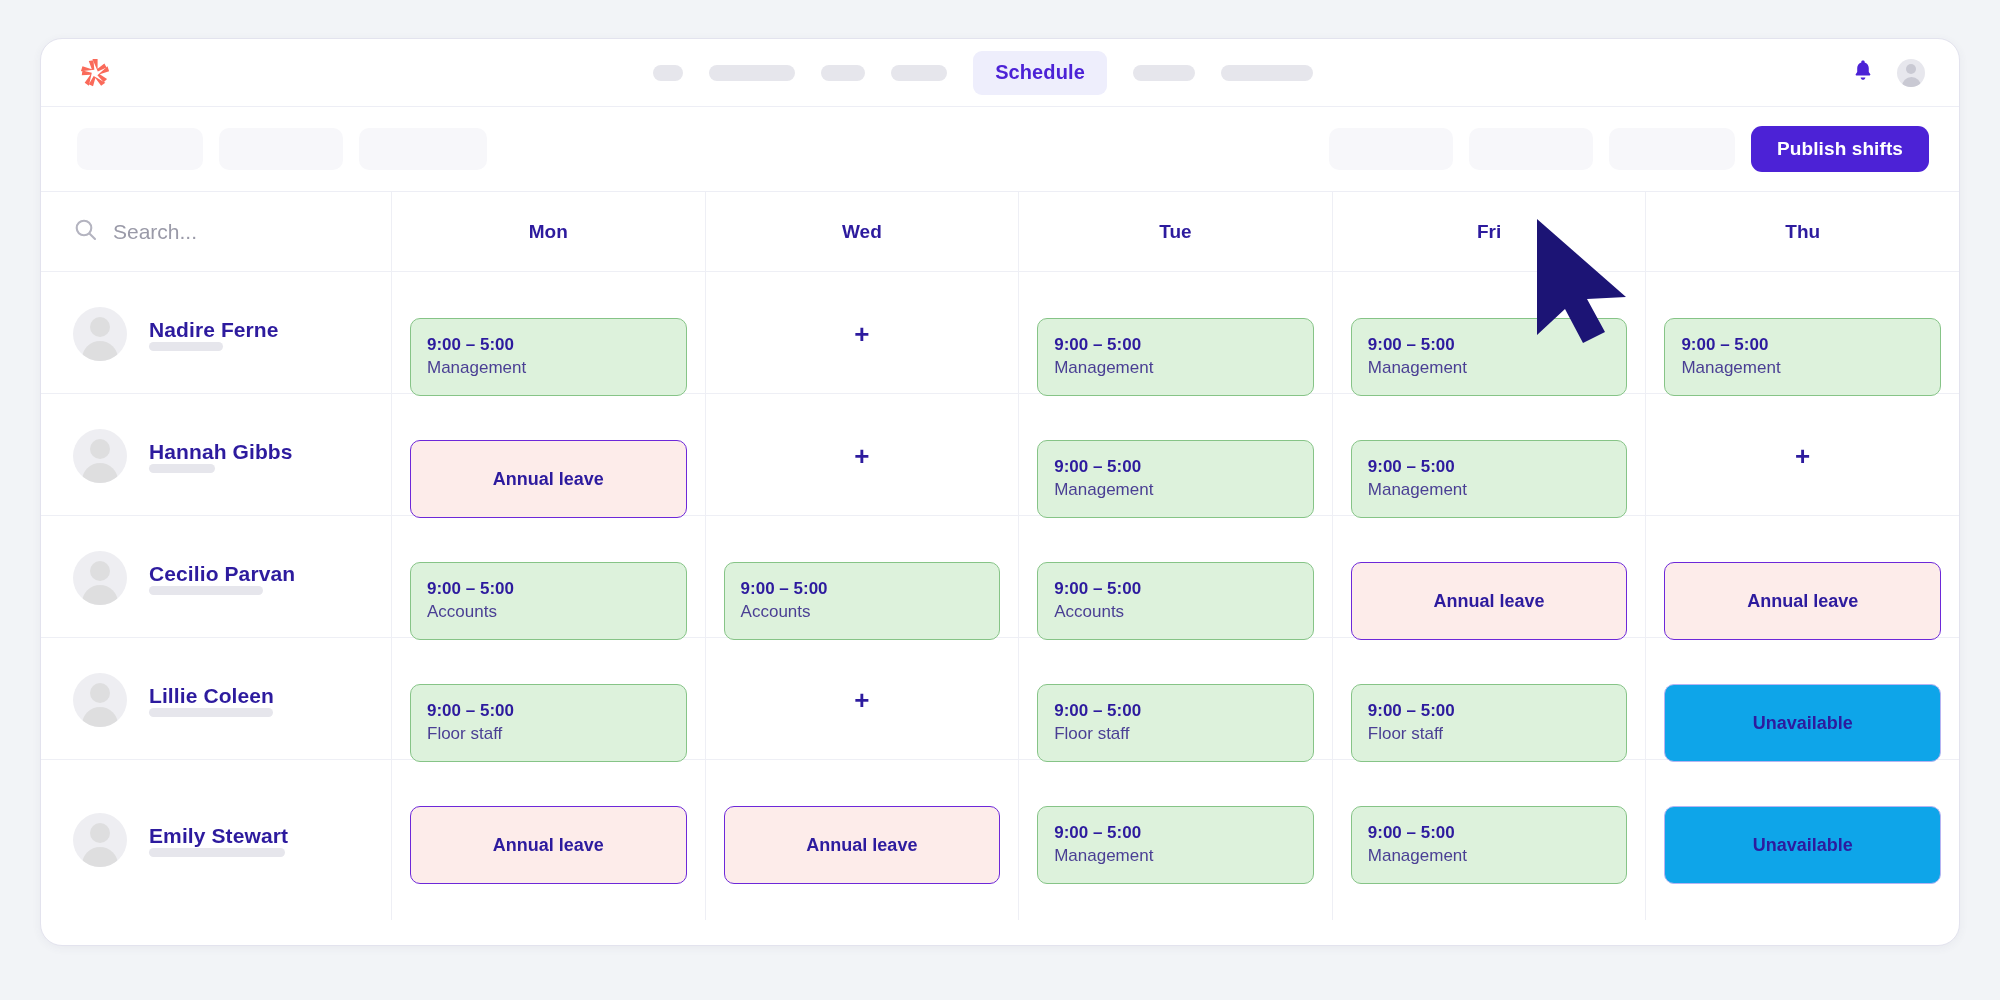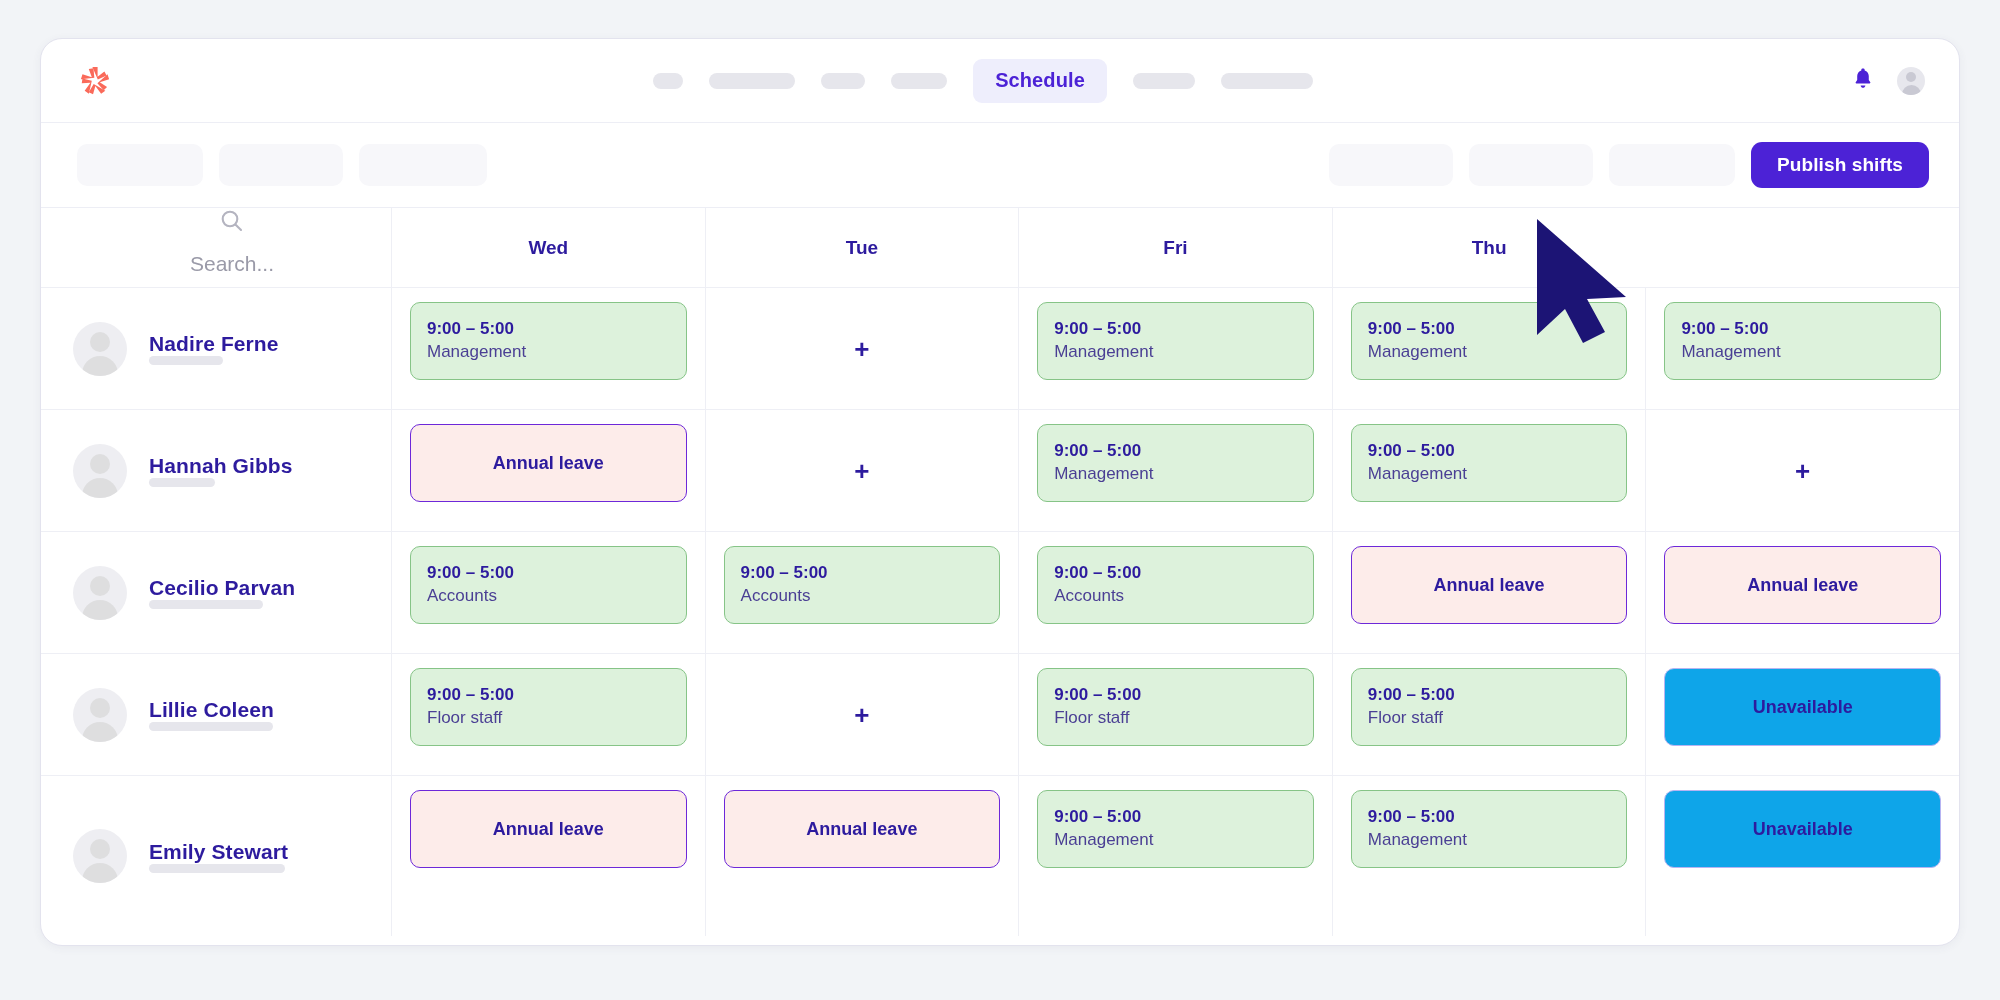--- a/index.html
+++ b/index.html
@@ -21,21 +21,21 @@
     background: #ffffff;
     border-radius: 22px;
     border: 1px solid #e3e3ee;
     box-shadow: 0 2px 10px rgba(60,60,110,0.06);
     overflow: hidden;
   }
 
   
   .topbar {
     position: relative;
-    height: 84px;
+    height: 68px;
     border-bottom: 1px solid #edeef5;
     display: flex;
     align-items: center;
     padding: 0 28px 0 26px;
   }
   .logo {
     width: 40px; height: 40px;
     display: flex; align-items: center; justify-content: center;
     margin-left: 8px;
   }
@@ -152,21 +152,20 @@
     border-left: 1px solid #eeeff5;
     color: #2d1b9e;
     font-size: 19px;
     font-weight: 700;
   }
   .search-cell {
     display: flex;
     align-items: center;
     gap: 14px;
     padding-left: 32px;
-    flex-direction: column;
   }
   .search-text {
     color: #9a9aa8;
     font-size: 21px;
   }
 
   .body-row { height: 122px; }
   .body-row.last { height: 160px; }
 
   .person-cell {
@@ -227,20 +226,21 @@
 
   .card {
     width: 100%;
     border-radius: 10px;
     padding: 12px 16px;
     min-height: 78px;
     display: flex;
     flex-direction: column;
     justify-content: center;
     cursor: pointer;
+    margin-top: 32px;
   }
   .card.shift {
     background: #ddf2dc;
     border: 1px solid #86c487;
   }
   .card.leave {
     background: #fdecea;
     border: 1px solid #6d28d9;
     align-items: center;
   }
@@ -356,20 +356,21 @@
     <div class="grid-row head-row">
       <div class="search-cell">
         <span>
           <svg width="26" height="26" viewBox="0 0 26 26">
             <circle cx="11" cy="11" r="7.3" fill="none" stroke="#b4b4c0" stroke-width="2.1"></circle>
             <line x1="16.4" y1="16.4" x2="22" y2="22" stroke="#b4b4c0" stroke-width="2.1" stroke-linecap="round"></line>
           </svg>
         </span>
         <span class="search-text">Search...</span>
       </div>
+      <div class="head-cell">Mon</div>
       <div class="head-cell">Wed</div>
       <div class="head-cell">Tue</div>
       <div class="head-cell">Fri</div>
       <div class="head-cell">Thu</div>
     </div>
 
     <div id="rows-host">
         <div class="grid-row body-row">
           <div class="person-cell">
             <div class="avatar-lg"></div>

